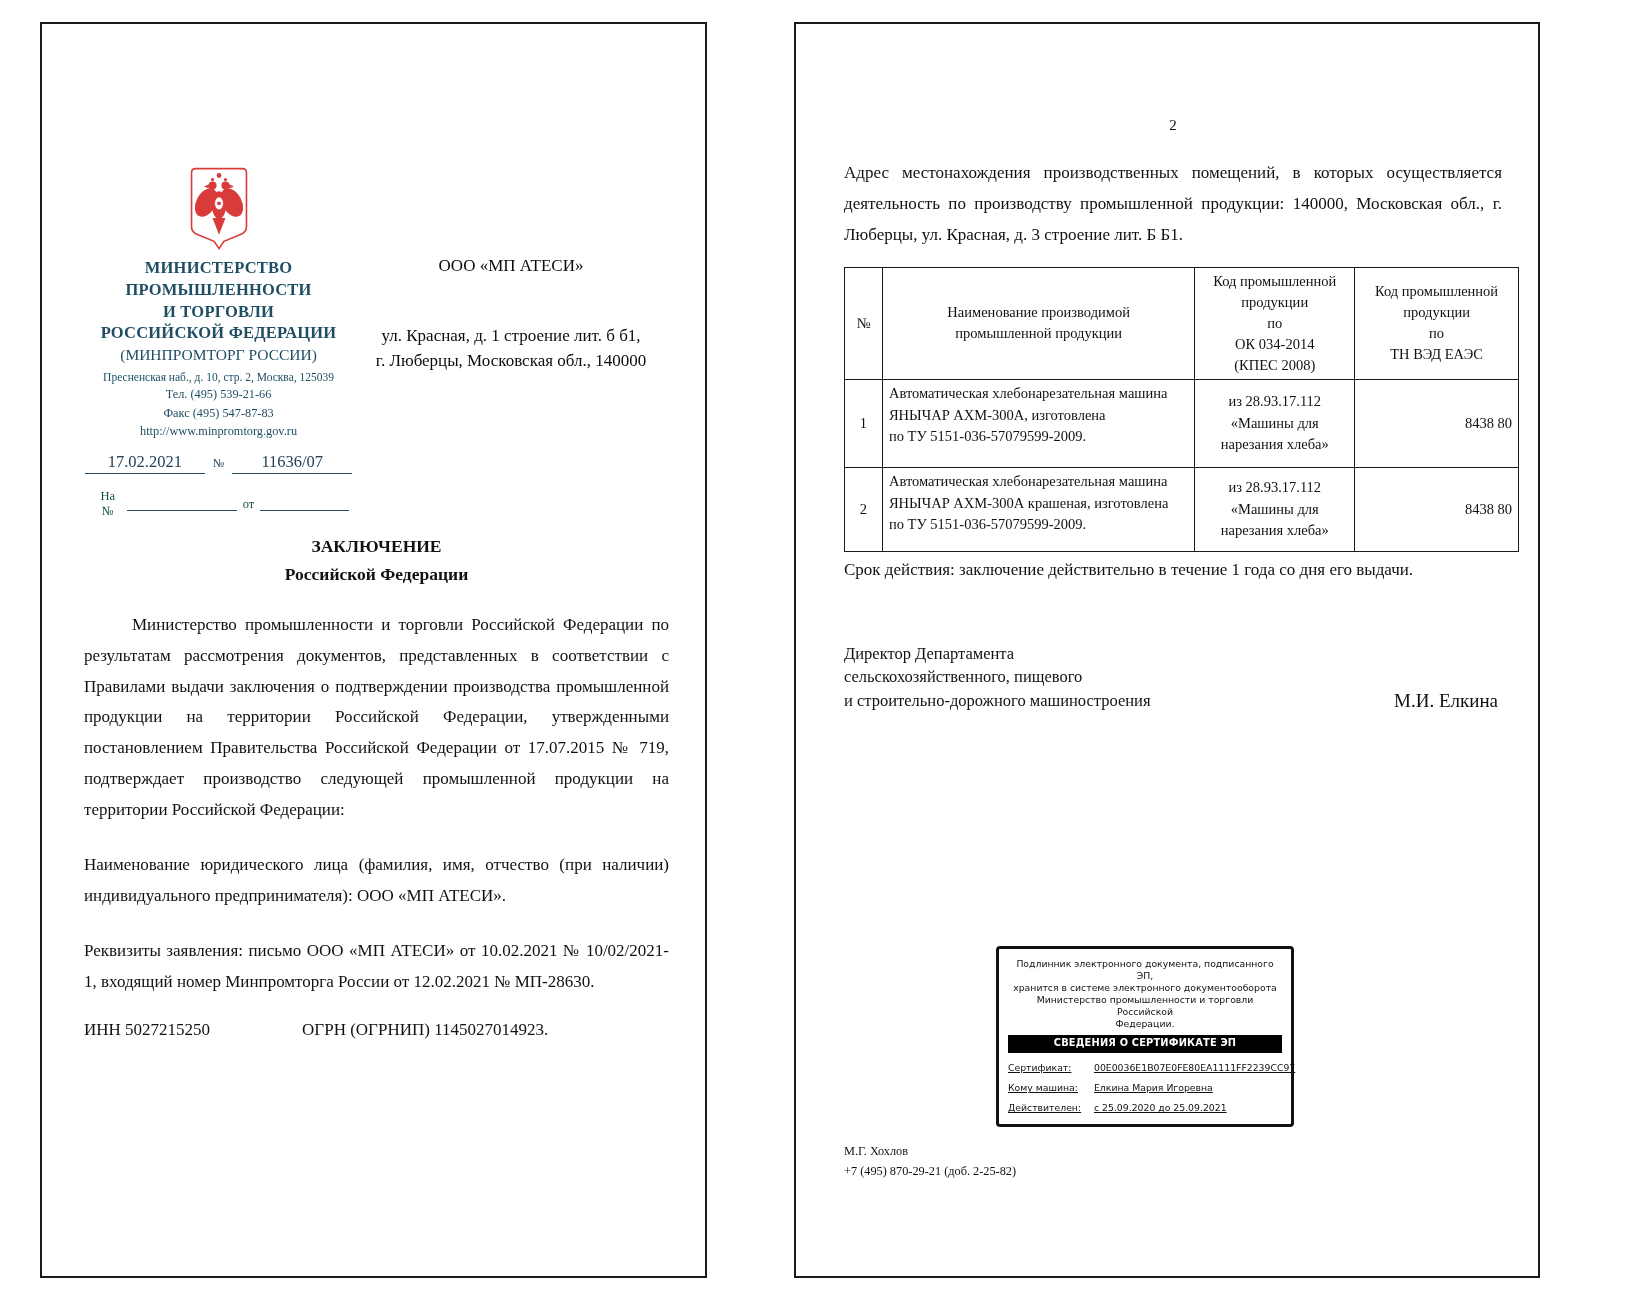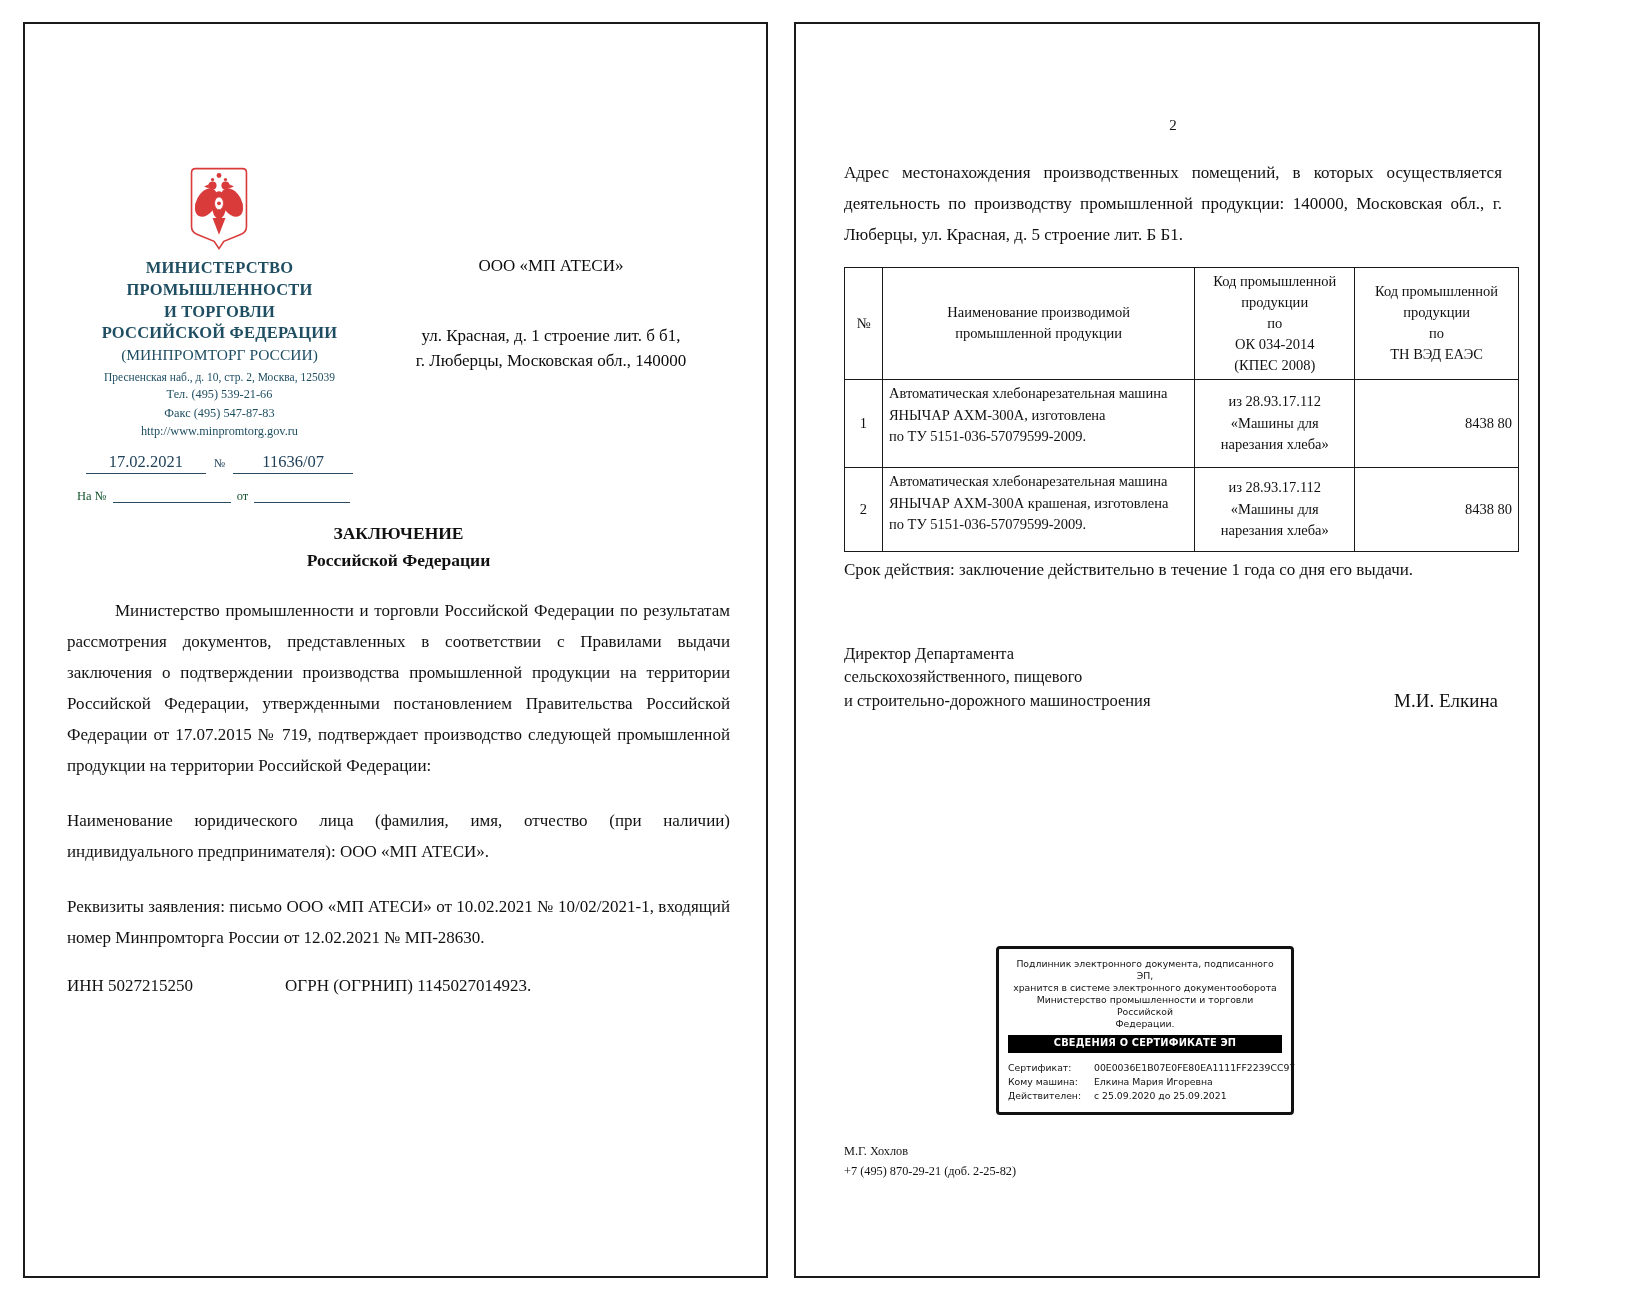--- a/index.html
+++ b/index.html
@@ -7,21 +7,21 @@
   body {
     width:1640px; height:1300px; position:relative;
     background:#ffffff; overflow:hidden;
     font-family:"Liberation Serif","DejaVu Serif",serif;
     color:#111;
   }
   .page {
     position:absolute; top:22px; height:1256px; background:#fff;
     border:2px solid #1a1a1a;
   }
-  .page-left  { left:23px;  width:745px; padding:0 36px 0 42px; }
+  .page-left  { left:40px;  width:667px; padding:0 36px 0 42px; }
   .page-right { left:794px; width:746px; padding:0 36px 0 48px; }
 
   
   .letterhead { display:flex; min-height:482px; }
   .ministry-col { width:46%; text-align:center; padding-top:143px; color:#1f4e63; }
   .recipient-col { width:54%; text-align:center; padding-top:232px; color:#0c0c0c; }
 
   .emblem-wrap { display:flex; justify-content:center; margin-bottom:6px; }
   .ministry-name {
     font-weight:bold; font-size:16.5px; line-height:1.32;
@@ -96,21 +96,21 @@
     position:absolute; left:200px; top:922px; width:298px;
     border:3px solid #111; border-radius:4px; background:#fff;
     font-family:"DejaVu Sans","Liberation Sans",sans-serif;
     font-size:9.3px; line-height:1.3; padding:9px 9px 10px 9px; color:#111;
   }
   .stamp-notice { text-align:center; white-space:pre-line; }
   .stamp-bar {
     background:#000; color:#fff; text-align:center; font-weight:bold;
     font-size:9.8px; padding:2px 0 3px 0; margin:5px 0 9px 0; letter-spacing:.2px;
   }
-  .stamp-grid { display:grid; grid-template-columns:86px 1fr; row-gap:2px; }
+  .stamp-grid { display:grid; grid-template-columns:86px 1fr; row-gap:8px;text-decoration:underline; }
 
   .contact { position:absolute; left:48px; top:1118px; font-size:12.3px; line-height:1.6; }
 
   
   .emblem-svg { display:block; }
 </style>
 </head>
 <body>
 
 <div class="page page-left">
@@ -187,21 +187,21 @@
     <span>ИНН 5027215250</span>
     <span class="ogrn">ОГРН (ОГРНИП) 1145027014923.</span>
   </div>
 
 </div>
 
 <div class="page page-right">
 
   <div class="page-num">2</div>
 
-  <p class="para p2-intro">Адрес местонахождения производственных помещений, в которых осуществляется деятельность по производству промышленной продукции: 140000, Московская обл., г. Люберцы, ул. Красная, д. 5 строение лит. Б Б1.</p>
+  <p class="para p2-intro">Адрес местонахождения производственных помещений, в которых осуществляется деятельность по производству промышленной продукции: 140000, Московская обл., г. Люберцы, ул. Красная, д. 3 строение лит. Б Б1.</p>
 
   <table class="prod">
     <thead>
       <tr>
         <th class="h-num">№</th>
         <th>Наименование производимой
 промышленной продукции</th>
         <th>Код промышленной
 продукции
 по

